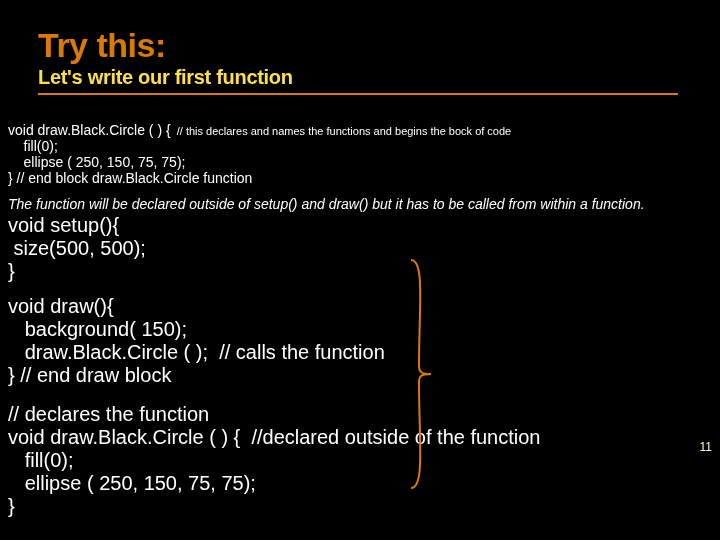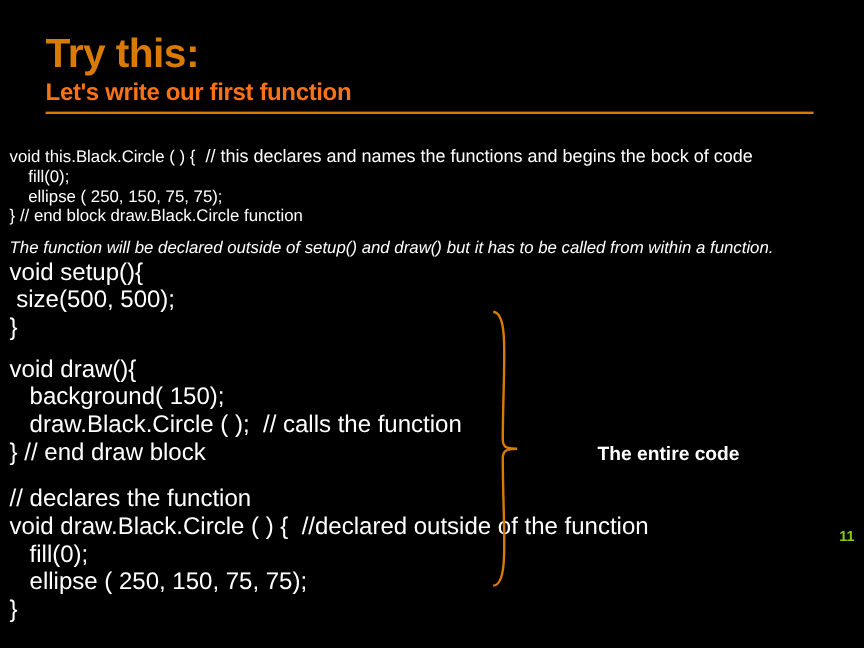--- a/index.html
+++ b/index.html
@@ -26,21 +26,21 @@
     width: 640px;
   }
   .title {
     color: #d87b00;
     font-size: 34px;
     font-weight: 700;
     line-height: 1.05;
     letter-spacing: -0.5px;
   }
   .subtitle {
-    color: #f97316;
+    color: #fde047;
     font-size: 20px;
     font-weight: 600;
     margin-top: 2px;
     letter-spacing: -0.3px;
   }
   .title-rule {
     border: none;
     border-top: 2px solid #d87b00;
     margin: 4px 0 0 0;
     width: 640px;
@@ -50,21 +50,21 @@
     left: 8px;
     top: 122px;
     width: 704px;
     color: #fff;
     font-size: 14px;
     line-height: 1.15;
   }
   .code-inline { white-space: pre; }
   .comment {
     color: #fff;
-    font-size: 15px;
+    font-size: 11px;
   }
   .para {
     margin-top: 10px;
     font-size: 14px;
     font-style: italic;
   }
   .code-block {
     white-space: pre;
     font-size: 20px;
     margin-top: 2px;
@@ -84,39 +84,38 @@
     width: 28px;
     height: 232px;
     stroke: #d87b00;
     fill: none;
     stroke-width: 2;
   }
   .page-num {
     position: absolute;
     right: 8px;
     bottom: 6px;
-    color: #84cc16;
+    color: #fef9c3;
     font-size: 12px;
-    font-weight: bold;
   }
 </style>
 </head>
 <body>
 
 <div class="slide">
 
   <div class="title-block">
     <div class="title">Try this:</div>
     <div class="subtitle">Let's write our first function</div>
     <hr class="title-rule">
   </div>
 
   <div class="body">
 
-    <div class="code-inline"><span>void this.Black.Circle ( ) {</span><span class="comment">  // this declares and names the functions and begins the bock of code</span></div>
+    <div class="code-inline"><span>void draw.Black.Circle ( ) {</span><span class="comment">  // this declares and names the functions and begins the bock of code</span></div>
     <div class="code-inline">    fill(0);</div>
     <div class="code-inline">    ellipse ( 250, 150, 75, 75);</div>
     <div class="code-inline">} // end block draw.Black.Circle function</div>
 
     <div class="para">The function will be declared outside of setup() and draw() but it has to be called from within a function.</div>
 
     <div class="code-block">void setup(){
  size(500, 500);
 }</div>
 
@@ -130,17 +129,16 @@
    fill(0);
    ellipse ( 250, 150, 75, 75);
 }</div>
 
   </div>
 
   <svg class="brace" viewBox="0 0 28 232">
     <path d="M4 2 C18 2 12 50 12 108 C12 114 14 116 24 116 C14 116 12 118 12 124 C12 182 18 230 4 230"></path>
   </svg>
 
-  <div class="callout-label">The entire code</div>
 
   <div class="page-num">11</div>
 
 </div>
 
 </body></html>

